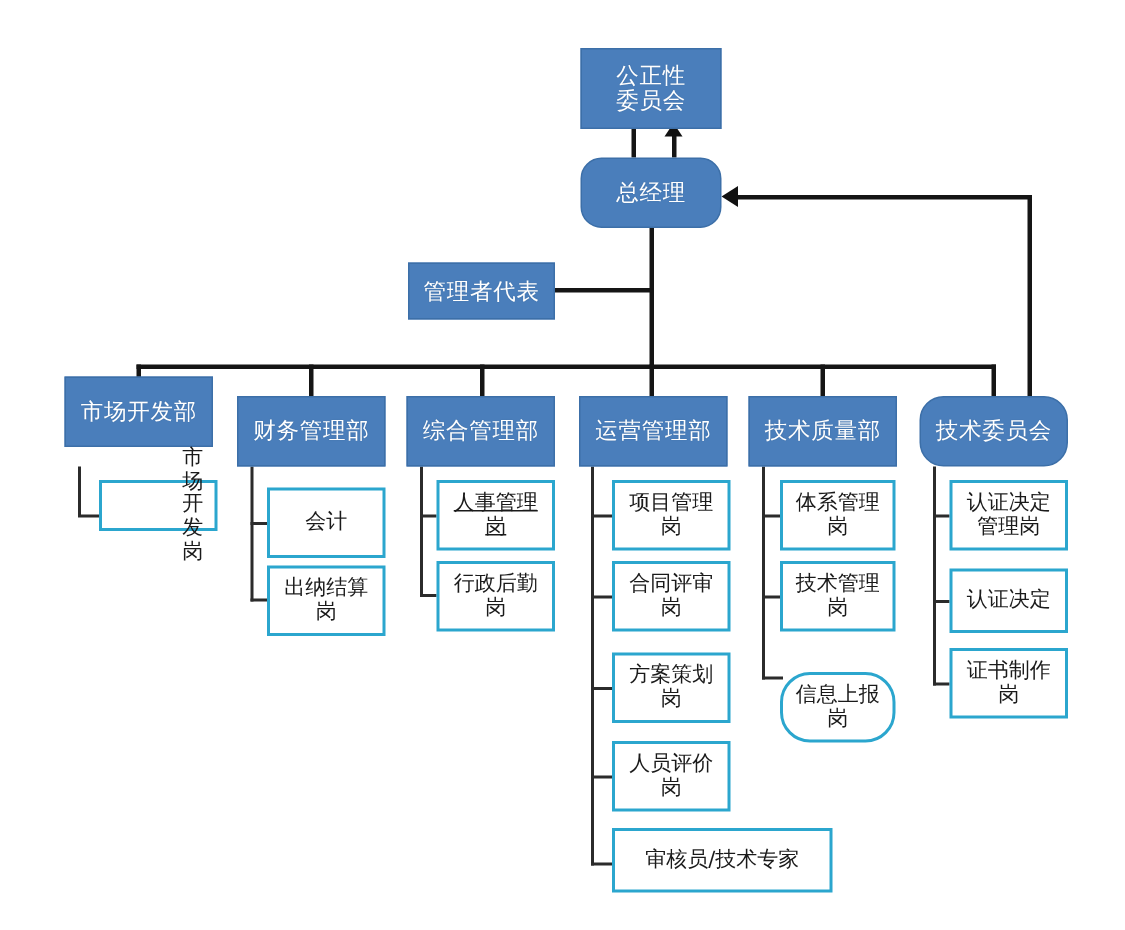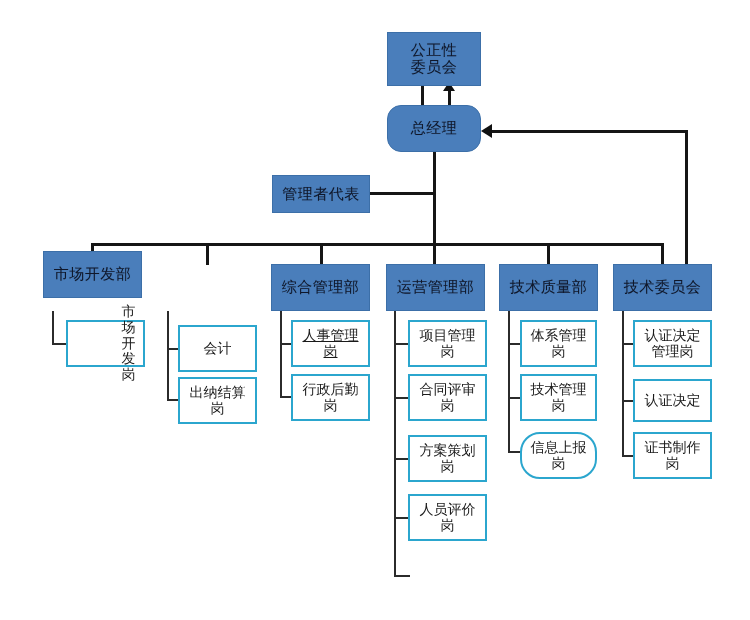--- a/index.html
+++ b/index.html
@@ -23,21 +23,21 @@
     display: flex;
     align-items: center;
     justify-content: center;
     text-align: center;
     line-height: 1.12;
     z-index: 5;
   }
   .dept {
     background: #4a7ebb;
     border: 1px solid #3c6fa8;
-    color: #0f172a;
+    color: #ffffff;
     font-size: 15px;
     letter-spacing: 0.5px;
   }
   .dept .txt {
     display: block;
     padding: 0 2px;
     text-shadow: 0 0 1px rgba(0,0,0,0.15);
   }
   .role {
     background: #ffffff;
@@ -149,46 +149,51 @@
       <span class="txt">管理者代表</span>
     </div>
   </div>
 
   <div class="node dept" style="left:43px; top:251px; width:99px; height:47px;">
     <div>
         <span class="txt">市场开发部</span>
       </div>
   </div>
 
+  <div class="node dept" style="left:158px; top:264px; width:99px; height:47px;">
+    <div>
+        <span class="txt">财务管理部</span>
+      </div>
+  </div>
 
   <div class="node dept" style="left:271px; top:264px; width:99px; height:47px;">
     <div>
         <span class="txt">综合管理部</span>
       </div>
   </div>
 
   <div class="node dept" style="left:386px; top:264px; width:99px; height:47px;">
     <div>
         <span class="txt">运营管理部</span>
       </div>
   </div>
 
   <div class="node dept" style="left:499px; top:264px; width:99px; height:47px;">
     <div>
         <span class="txt">技术质量部</span>
       </div>
   </div>
 
-  <div class="node dept" style="left:613px; top:264px; width:99px; height:47px;">
+  <div class="node dept" style="left:613px; top:264px; width:99px; height:47px;border-radius:16px;">
     <div>
         <span class="txt">技术委员会</span>
       </div>
   </div>
 
-  <div class="node role" style="left:66px; top:320px; width:79px; height:47px;padding-left:46px;">
+  <div class="node role" style="left:66px; top:320px; width:79px; height:34px;padding-left:46px;">
     <div>
       <span class="txt">市场开发</span>
       <span class="txt">岗</span>
     </div>
   </div>
 
   <div class="node role" style="left:178px; top:325px; width:79px; height:47px;">
     <div>
         <span class="txt">会计</span>
       </div>
@@ -236,36 +241,41 @@
     </div>
   </div>
 
   <div class="node role" style="left:408px; top:494px; width:79px; height:47px;">
     <div>
       <span class="txt">人员评价</span>
       <span class="txt">岗</span>
     </div>
   </div>
 
+  <div class="node role" style="left:408px; top:552px; width:147px; height:43px;">
+    <div>
+        <span class="txt">审核员/技术专家</span>
+      </div>
+  </div>
 
   <div class="node role" style="left:520px; top:320px; width:77px; height:47px;">
     <div>
       <span class="txt">体系管理</span>
       <span class="txt">岗</span>
     </div>
   </div>
 
   <div class="node role" style="left:520px; top:374px; width:77px; height:47px;">
     <div>
       <span class="txt">技术管理</span>
       <span class="txt">岗</span>
     </div>
   </div>
 
-  <div class="node role" style="left:520px; top:432px; width:77px; height:47px;border-radius:20px;">
+  <div class="node role" style="left:520px; top:448px; width:77px; height:47px;border-radius:20px;">
     <div>
       <span class="txt">信息上报</span>
       <span class="txt">岗</span>
     </div>
   </div>
 
   <div class="node role" style="left:633px; top:320px; width:79px; height:47px;">
     <div>
       <span class="txt">认证决定</span>
       <span class="txt">管理岗</span>

